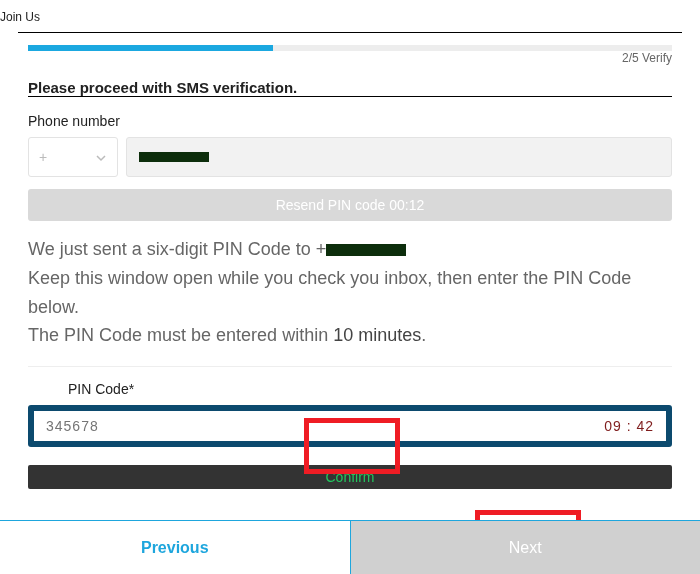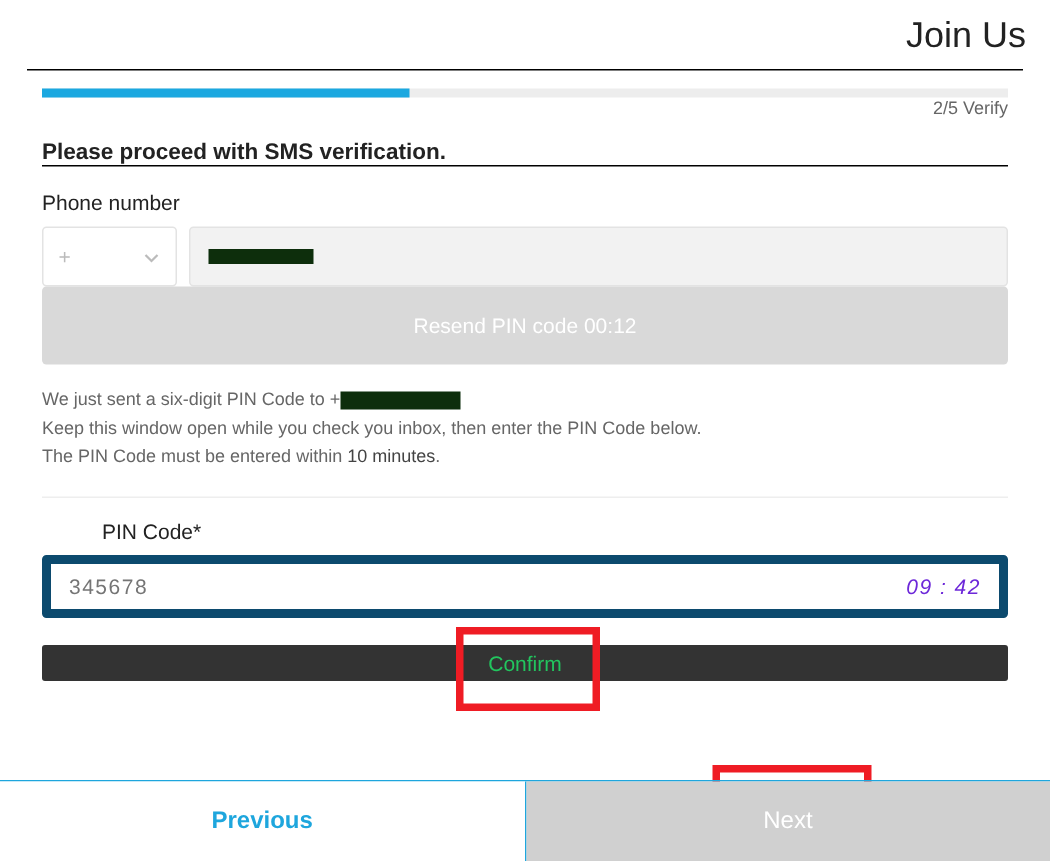--- a/index.html
+++ b/index.html
@@ -7,23 +7,23 @@
     font-family: -apple-system, BlinkMacSystemFont, "Segoe UI", Arial, sans-serif;
     width: 700px;
     height: 574px;
     background: #fff;
     color: #222;
     font-size: 14px;
     position: relative;
     overflow: hidden;
   }
   .title {
-    text-align: right;
-    font-size: 24px;
-    padding: 10px 16px 8px 0;
+    text-align: left;
+    font-size: 12px;
+    padding: 10px 0 8px 0;
   }
   .title-rule {
     height: 1px;
     background: #000;
     margin: 0 18px;
   }
   .content {
     padding: 0 28px;
   }
   .progress-wrap {
@@ -88,33 +88,34 @@
     padding: 0 12px;
   }
   .redact {
     display: inline-block;
     height: 10px;
     background: #0d2e0c;
   }
   .redact.narrow { width: 70px; }
   .redact.wide { width: 80px; height: 12px; }
   .resend-btn {
+    margin-top: 12px;
     width: 100%;
-    height: 52px;
+    height: 32px;
     border: none;
     border-radius: 3px;
     background: #d9d9d9;
     color: #fff;
     font-size: 14px;
     cursor: pointer;
   }
   .info {
     margin-top: 14px;
     color: #666;
-    font-size: 12px;
+    font-size: 18px;
     line-height: 1.6;
   }
   .info .redact { vertical-align: middle; }
   .info .bold { font-weight: 400; color: #444; }
   .thin-rule {
     height: 1px;
     background: #eee;
     margin-top: 16px;
   }
   .pin-label {
@@ -135,24 +136,23 @@
   .pin-input {
     border: none;
     outline: none;
     font-size: 14px;
     color: #999;
     letter-spacing: 1px;
     width: 200px;
     background: transparent;
   }
   .pin-timer {
-    color: #6d28d9;
+    color: #7f1d1d;
     font-size: 14px;
     letter-spacing: 1px;
-    font-style: italic;
   }
   .confirm-btn {
     margin-top: 18px;
     width: 100%;
     height: 24px;
     background: #333;
     color: #22c55e;
     font-size: 14px;
     border: none;
     border-radius: 2px;

